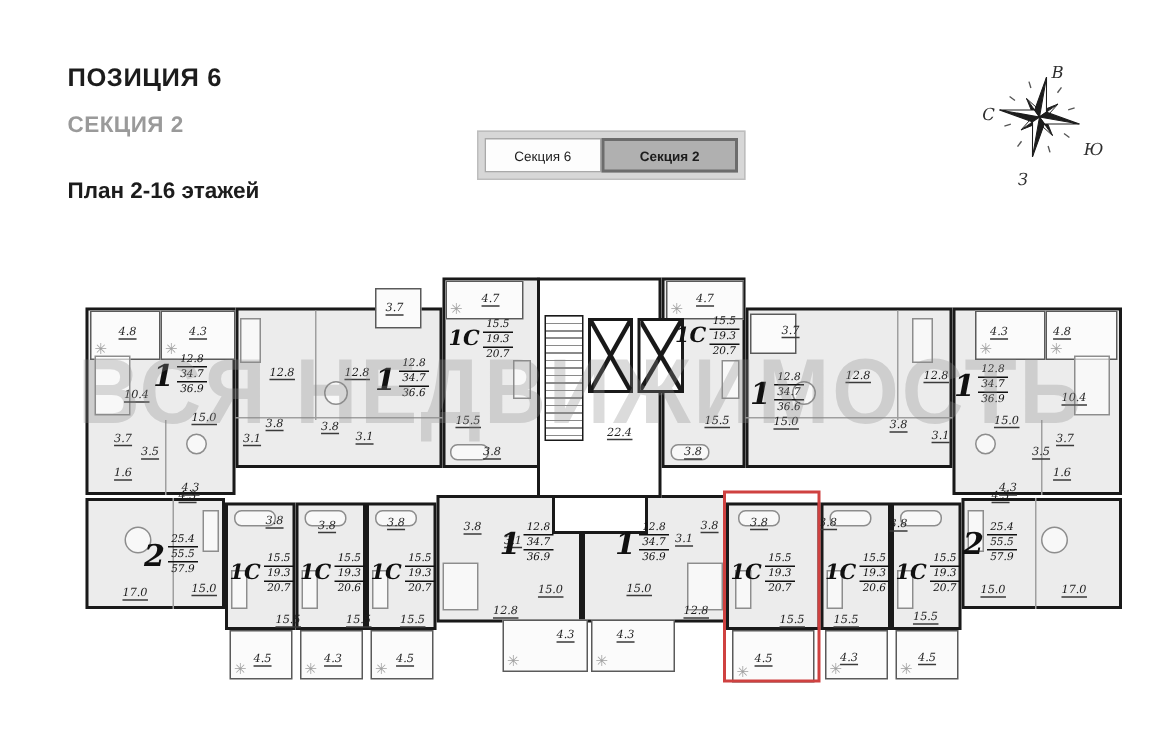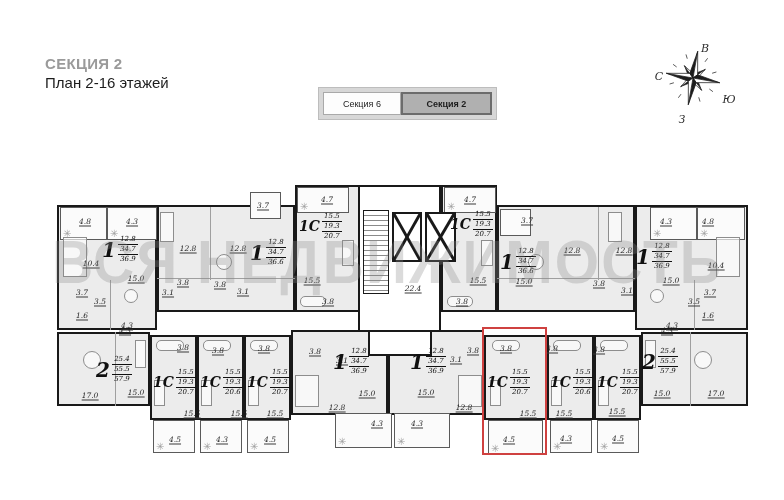--- a/index.html
+++ b/index.html
@@ -2,21 +2,21 @@
 <html><head>
 <meta charset="utf-8">
 <style>
   html,body{margin:0;padding:0;}
   body{width:784px;height:500px;background:#ffffff;font-family:"Liberation Sans",sans-serif;position:relative;overflow:hidden;}
   .page{position:absolute;inset:0;}
   
   .hdr{position:absolute;left:45px;top:42px;}
   .hdr .t1{font-size:17px;font-weight:bold;color:#1c1c1c;letter-spacing:.4px;}
   .hdr .t2{margin-top:13px;font-size:15px;font-weight:bold;color:#9a9a9a;letter-spacing:.3px;}
-  .hdr .t3{margin-top:2px;font-size:15px;font-weight:normal;color:#1c1c1c;}
+  .hdr .t3{margin-top:27px;font-size:15px;font-weight:bold;color:#1c1c1c;}
   
   .tabs{position:absolute;left:318px;top:87px;width:179px;height:33px;background:#d7d7d7;border:1px solid #bdbdbd;display:flex;align-items:stretch;padding:4px;box-sizing:border-box;}
   .tab{display:flex;align-items:center;justify-content:center;font-size:9px;color:#1d1d1d;box-sizing:border-box;cursor:pointer;}
   .tab.inactive{flex:1;background:#fdfdfd;border:1px solid #a9a9a9;}
   .tab.active{flex:1.15;background:#b0b0b0;border:2px solid #6c6c6c;font-weight:bold;}
   
   .compass{position:absolute;left:648px;top:16px;}
   .compass text{font:italic 11px "DejaVu Serif",serif;fill:#2e2e2e;}
   
   .plan{position:absolute;left:0;top:0;width:784px;height:500px;}
@@ -41,20 +41,21 @@
   .areas span:nth-child(1),.areas span:nth-child(2){border-bottom:1px solid #101010;}
   .highlight{position:absolute;border:2px solid #cf4140;box-sizing:border-box;z-index:30;}
   .watermark{position:absolute;left:52px;top:226px;width:700px;font-weight:bold;font-size:57px;font-family:"Liberation Sans",sans-serif;color:#8a8a8a;opacity:.30;letter-spacing:2px;white-space:nowrap;z-index:20;transform:scaleY(1.08);transform-origin:left top;}
 </style>
 </head>
 <body>
 
 <div class="page">
 
   <div class="hdr">
+    <div class="t1">ПОЗИЦИЯ 6</div>
     <div class="t2">СЕКЦИЯ 2</div>
     <div class="t3">План 2-16 этажей</div>
   </div>
 
   <div class="tabs">
     <div class="tab inactive">Секция 6</div>
     <div class="tab active">Секция 2</div>
   </div>
 
   <svg class="compass" width="92" height="112" viewBox="0 0 92 112">

